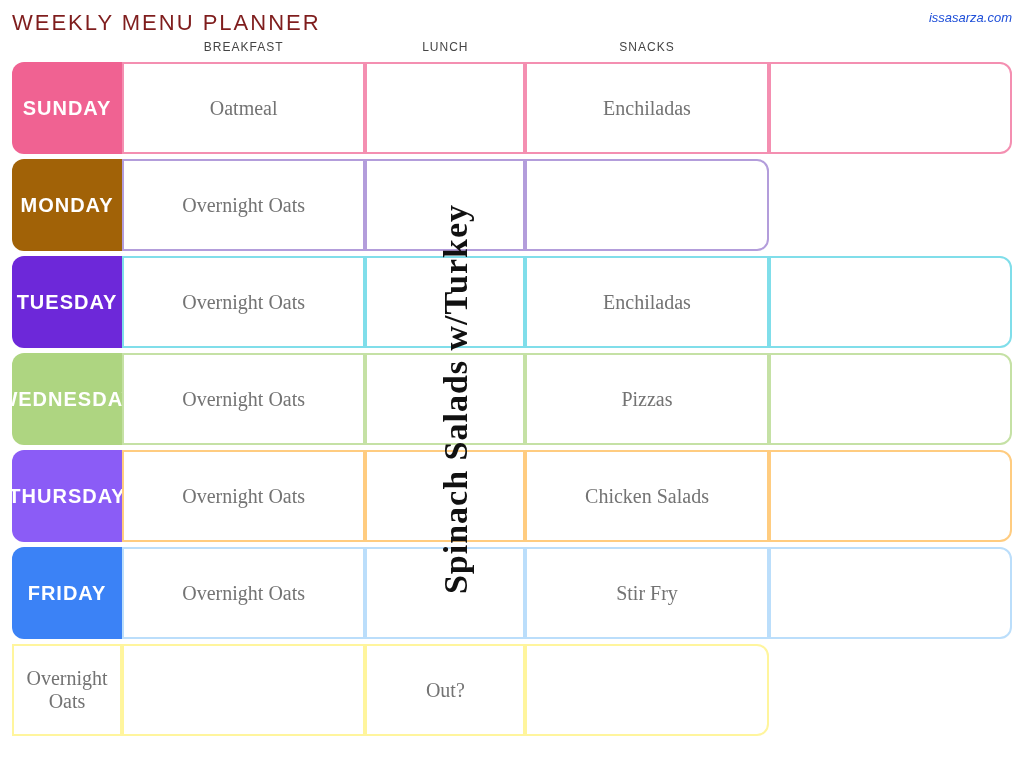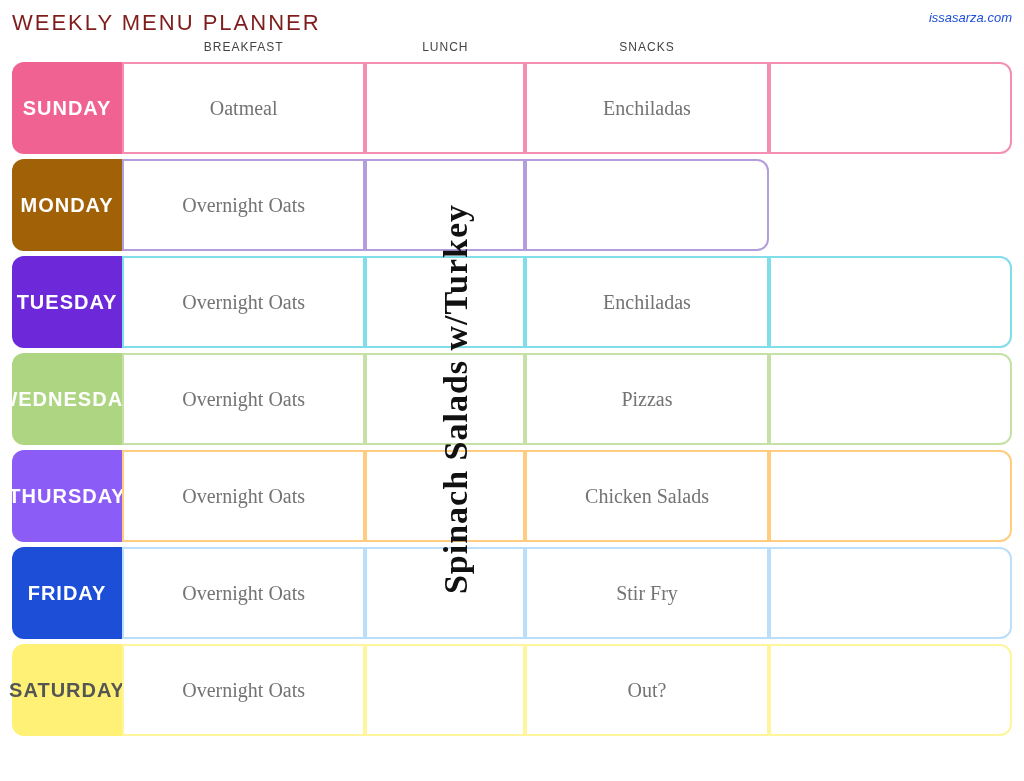--- a/index.html
+++ b/index.html
@@ -126,21 +126,21 @@
 
     .row-tuesday .day-label { background: #6d28d9; text-align: right; }
     .row-tuesday .cell { border-color: #80deea; }
 
     .row-wednesday .day-label { background: #aed581; }
     .row-wednesday .cell { border-color: #c5e1a5; }
 
     .row-thursday .day-label { background: #8b5cf6; }
     .row-thursday .cell { border-color: #ffcc80; }
 
-    .row-friday .day-label { background: #1d4ed8; }
+    .row-friday .day-label { background: #3b82f6; }
     .row-friday .cell { border-color: #bbdefb; }
 
     .row-saturday .day-label { background: #fff176; color: #555 !important; }
     .row-saturday .cell { border-color: #fff59d; }
 
     
     .lunch-shared-wrapper {
       position: absolute;
       left: calc(110px + (1024px - 110px) * 0.185);
       top: 0;
@@ -224,21 +224,20 @@
           <div class="cell cell-snacks"></div>
         </div>
         <div class="row row-friday">
           <div class="day-label">FrIdaY</div>
           <div class="cell cell-breakfast">Overnight Oats</div>
           <div class="cell cell-lunch cell-lunch-inner"></div>
           <div class="cell cell-dinner">Stir Fry</div>
           <div class="cell cell-snacks"></div>
         </div>
         <div class="row row-saturday">
-          <div class="day-label">SaTUrDaY</div>
           <div class="cell cell-breakfast">Overnight Oats</div>
           <div class="cell cell-lunch cell-lunch-inner"></div>
           <div class="cell cell-dinner">Out?</div>
           <div class="cell cell-snacks"></div>
         </div>
       </div>
 
     <div class="lunch-shared-wrapper" style="left: 332.5px; width: 222.5px; position: absolute; top: 0px;">
       <div class="lunch-rotated">Spinach Salads w/Turkey</div>
     </div>

